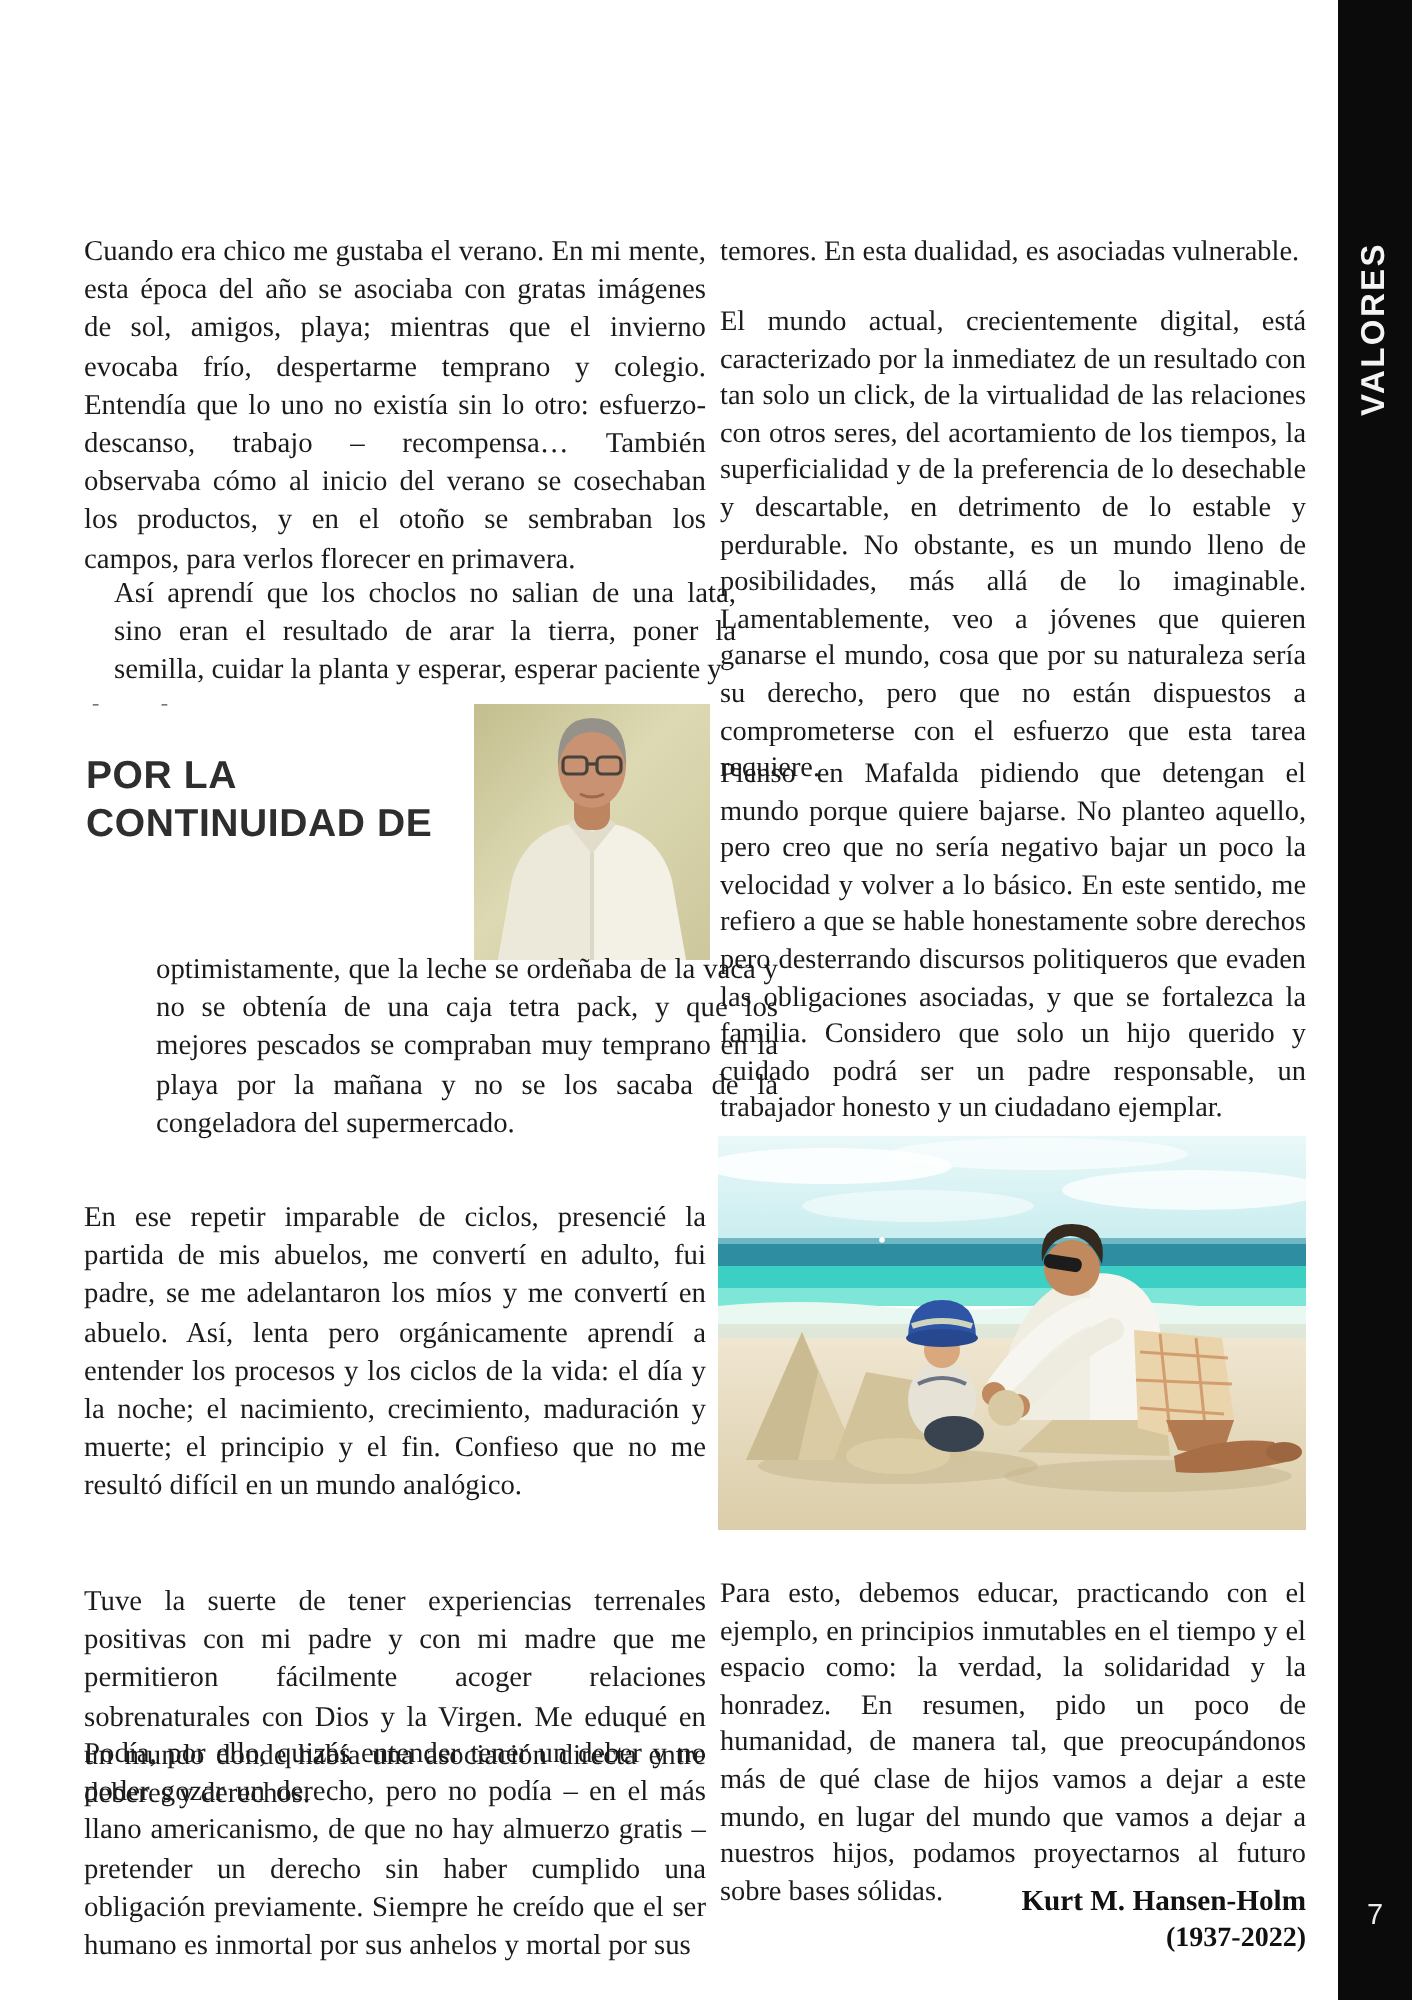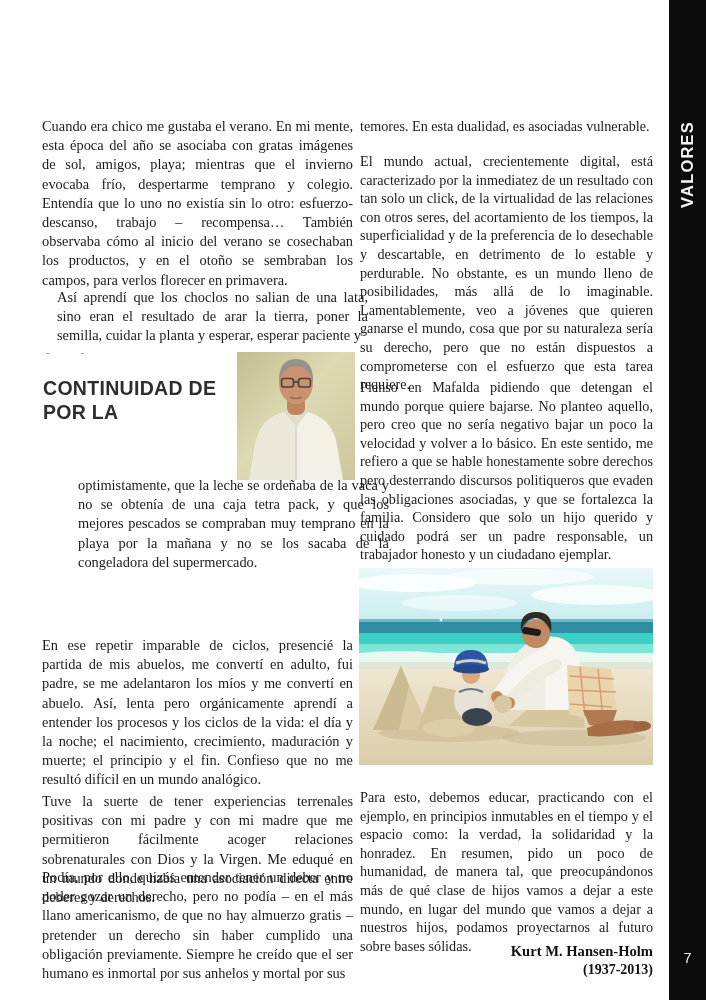--- a/index.html
+++ b/index.html
@@ -5,21 +5,21 @@
   html,body{margin:0;padding:0;background:#e9e9e9;}
   #page{position:relative;width:706px;height:1000px;background:#ffffff;overflow:hidden;
         font-family:"Liberation Serif", serif;color:#1b1b1b;}
 
   
   .para{position:absolute;margin:0;text-align:justify;font-size:14.4px;line-height:19.2px;}
   .lcol{left:42px;width:311px;}
   .rcol{left:360px;width:293px;font-size:14.2px;line-height:18.6px;}
 
   .l-p1{top:117px;} .l-p2{top:288px;margin-left:15px;} .l-p3{top:476px;margin-left:36px;}
-  .l-p4{top:600px;margin-top:36px;} .l-p5{top:792px;} .l-p6{top:868px;}
+  .l-p4{top:600px;} .l-p5{top:792px;} .l-p6{top:868px;}
 
   .r-p1{top:117px;} .r-p2{top:152px;} .r-p3{top:378px;} .r-p4{top:788px;}
 
   
   .fragment{position:absolute;left:46px;top:349px;width:120px;height:6px;overflow:hidden;
             font-size:11px;color:#777;letter-spacing:14px;line-height:6px;}
 
   
   .title{position:absolute;left:43px;top:377px;width:195px;
          font-family:"Liberation Sans", sans-serif;font-weight:700;
@@ -48,22 +48,22 @@
 </head>
 <body>
 
 <div id="page">
 
   <p class="para lcol l-p1">Cuando era chico me gustaba el verano. En mi mente, esta época del año se asociaba con gratas imágenes de sol, amigos, playa; mientras que el invierno evocaba frío, despertarme temprano y colegio. Entendía que lo uno no existía sin lo otro: esfuerzo- descanso, trabajo – recompensa… También observaba cómo al inicio del verano se cosechaban los productos, y en el otoño se sembraban los campos, para verlos florecer en primavera.</p>
   <p class="para lcol l-p2">Así aprendí que los choclos no salian de una lata, sino eran el resultado de arar la tierra, poner la semilla, cuidar la planta y esperar, esperar paciente y</p>
   <div class="fragment">- -</div>
 
   <div class="title">
+    <div>POR LA</div>
     <div>CONTINUIDAD DE</div>
-    <div>POR LA</div>
   </div>
 
   <div class="portrait">
     <svg viewBox="0 0 118 128" preserveAspectRatio="none">
       <defs>
         <linearGradient id="pg" x1="0" y1="0" x2="1" y2="1">
           <stop offset="0" stop-color="#c3be8e"></stop>
           <stop offset="0.45" stop-color="#ddd9b3"></stop>
           <stop offset="1" stop-color="#ccc79c"></stop>
         </linearGradient>
@@ -171,21 +171,21 @@
       <path d="M224 142 L258 142 L252 160 L230 157 Z" fill="#b27a50"></path>
       <path d="M228 160 Q254 150 278 153 L284 163 Q252 170 229 168 Z" fill="#a86f47"></path>
       <ellipse cx="283" cy="158" rx="9" ry="5" fill="#9c6640"></ellipse>
     </svg>
   </div>
 
   <p class="para rcol r-p4">Para esto, debemos educar, practicando con el ejemplo, en principios inmutables en el tiempo y el espacio como: la verdad, la solidaridad y la honradez. En resumen, pido un poco de humanidad, de manera tal, que preocupándonos más de qué clase de hijos vamos a dejar a este mundo, en lugar del mundo que vamos a dejar a nuestros hijos, podamos proyectarnos al futuro sobre bases sólidas.</p>
 
   <div class="signature">
     <div>Kurt M. Hansen-Holm</div>
-    <div class="years">(1937-2013)</div>
+    <div class="years">(1937-2022)</div>
   </div>
 
   <div class="sidebar"></div>
   <div class="sidebar-label-box">
     <span>VALORES</span>
   </div>
   <div class="page-number">7</div>
 
 </div>
 

